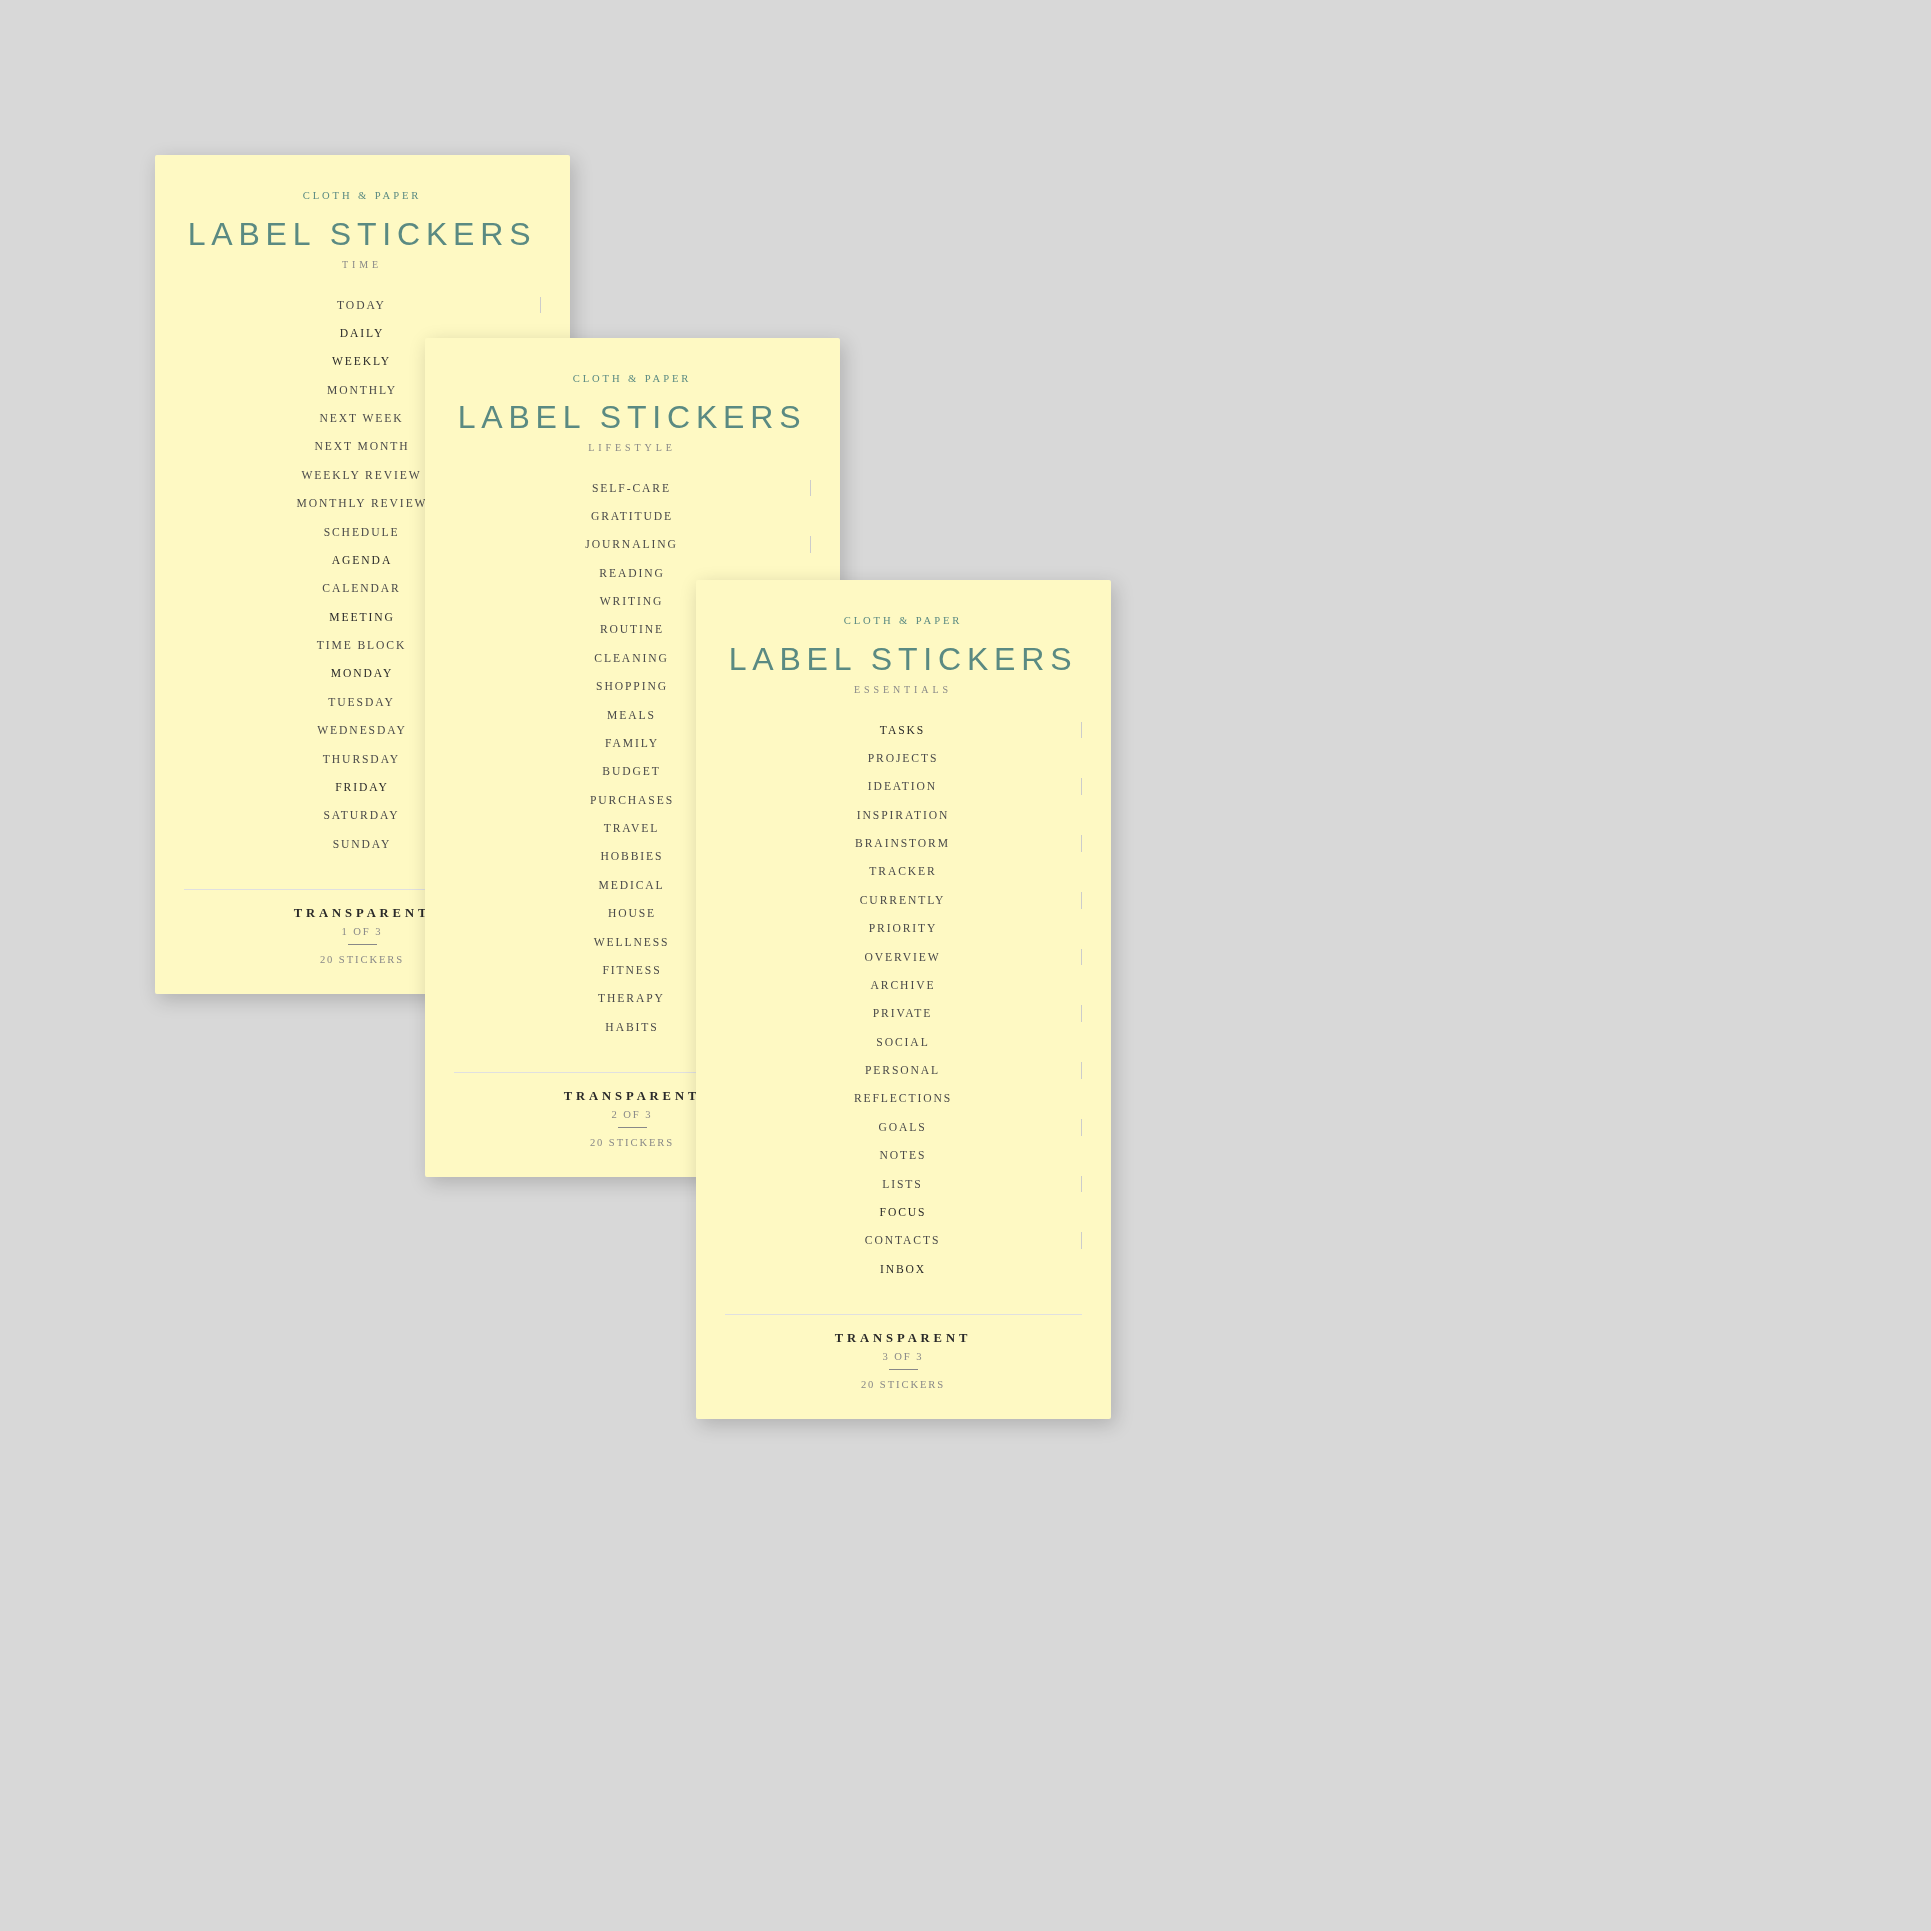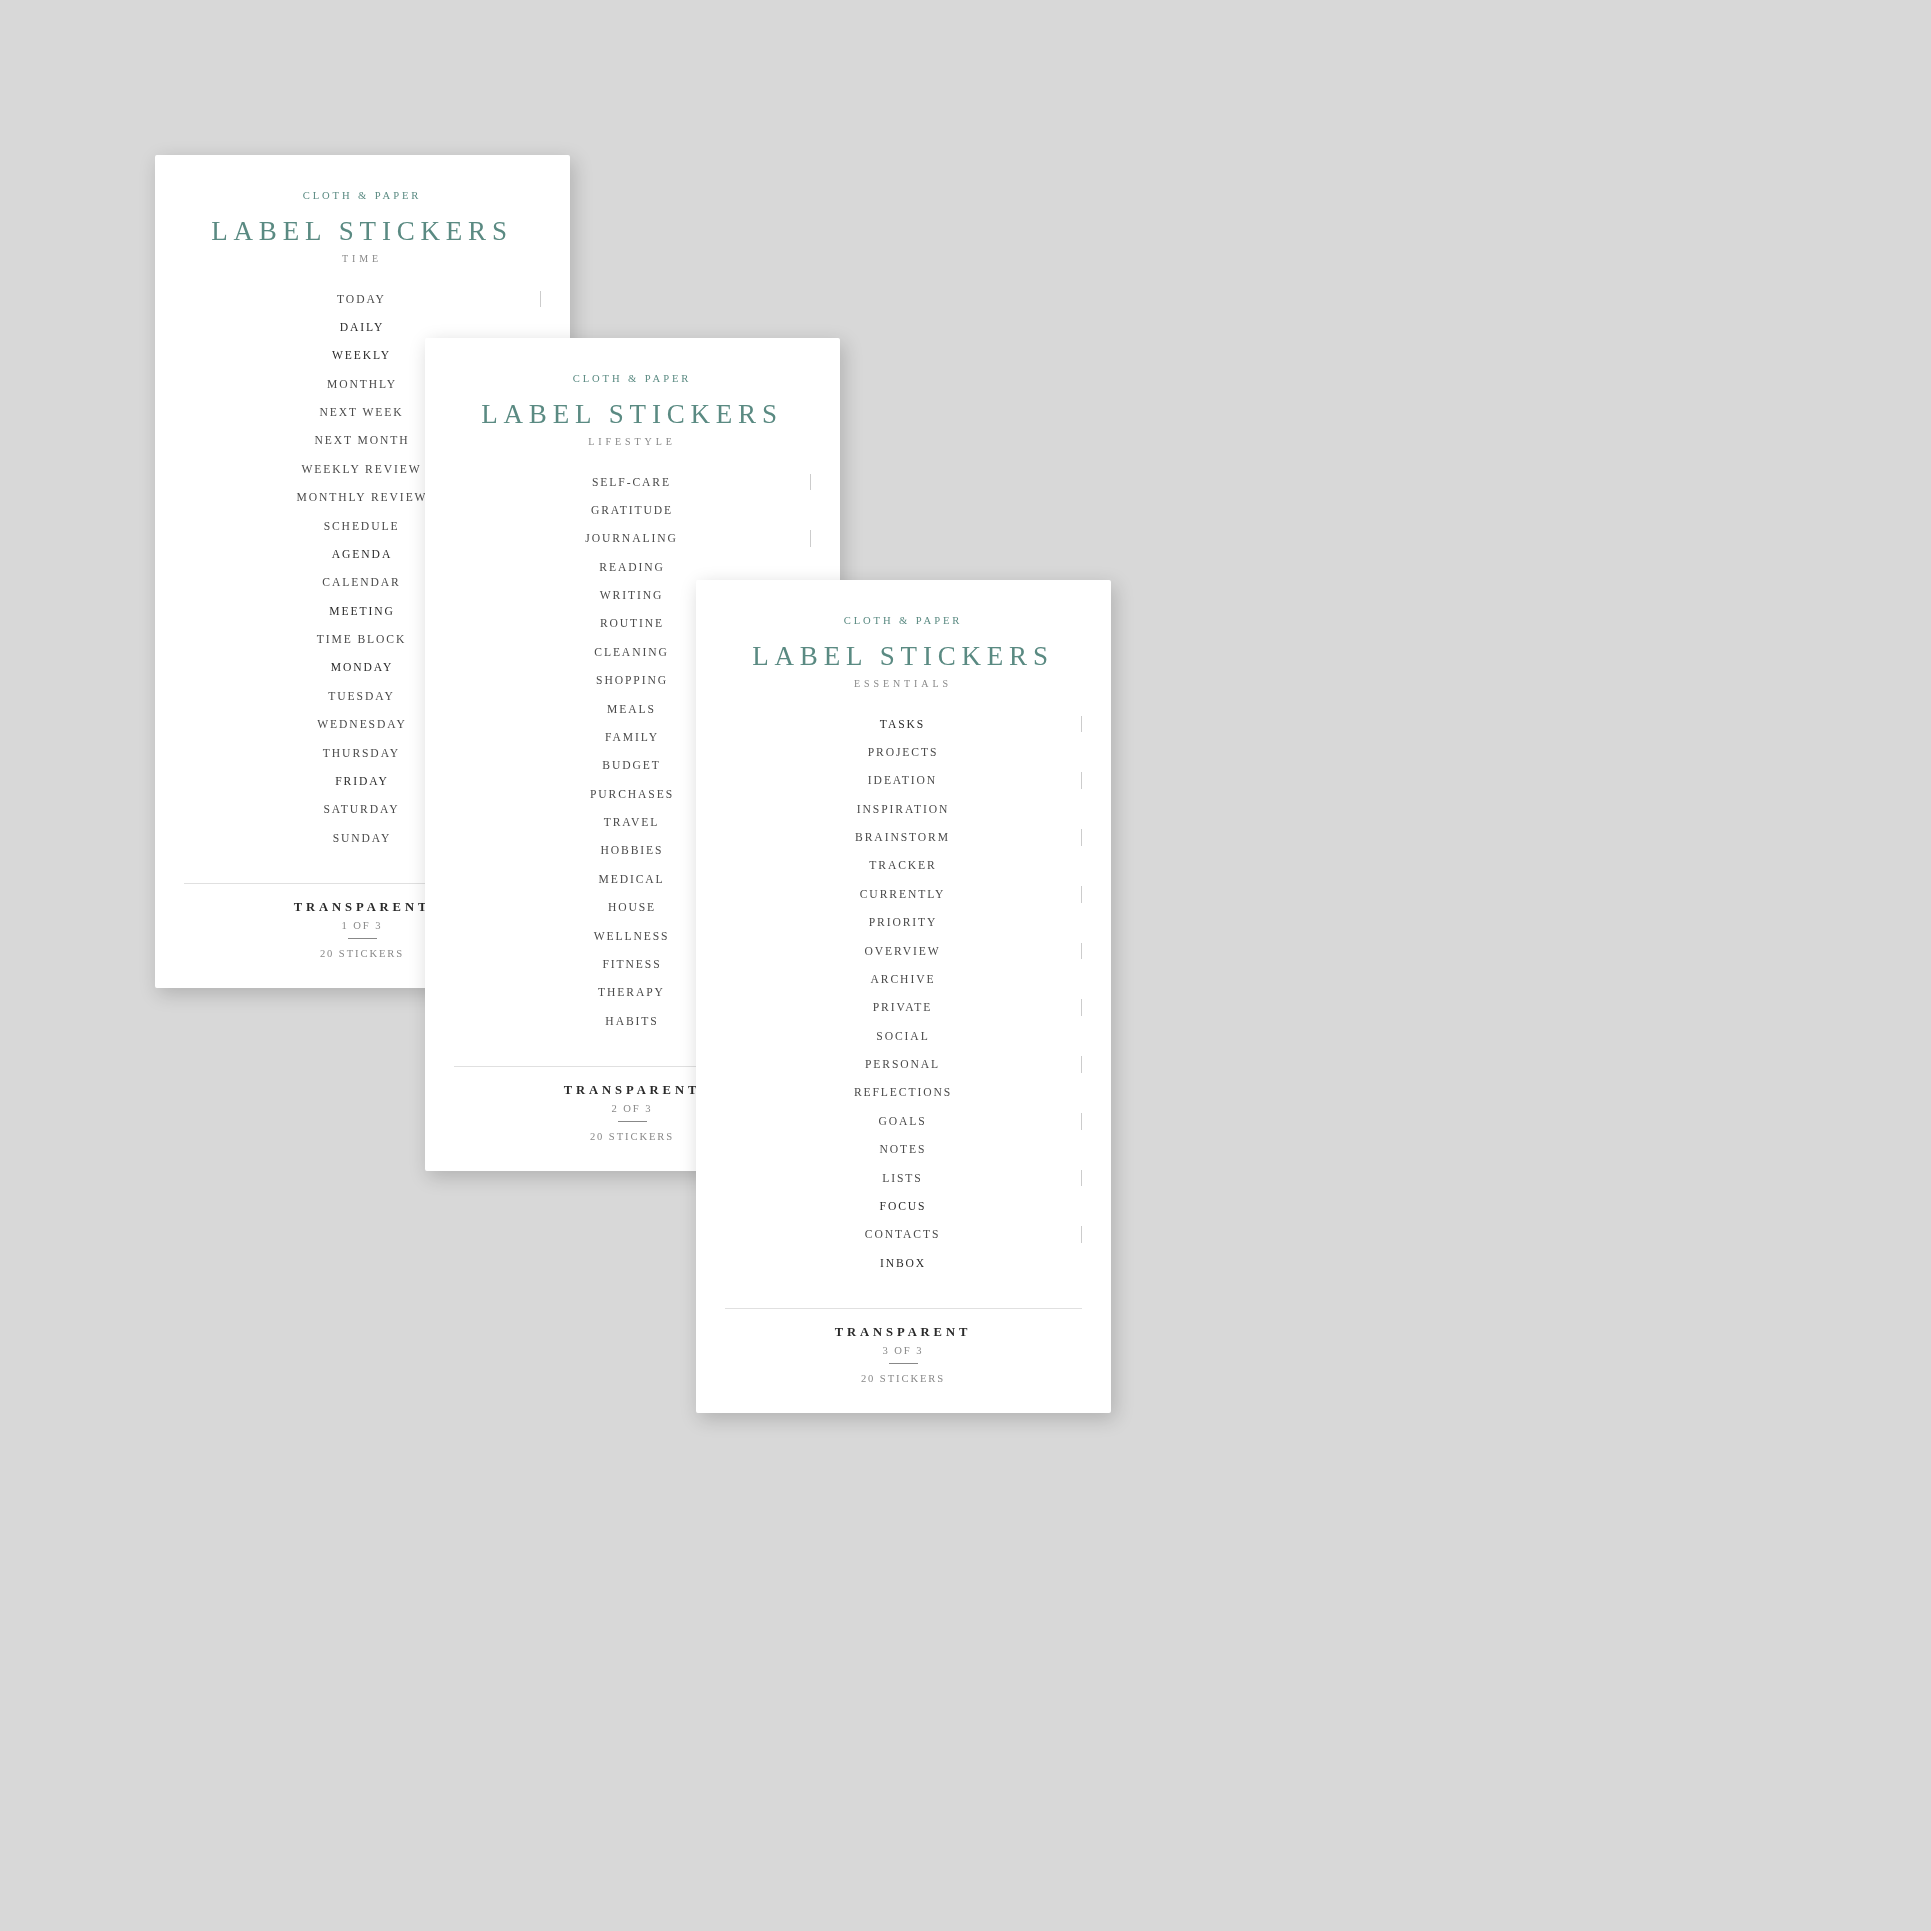--- a/index.html
+++ b/index.html
@@ -16,21 +16,21 @@
     }
 
     .scene {
       position: relative;
       width: 1738px;
       height: 1738px;
     }
 
     .card {
       position: absolute;
-      background: #ffffff;
+      background: #fef9c3;
       box-shadow: 3.9px 5.8px 19.3px rgba(0,0,0,0.18);
       border-radius: 1.9px;
       display: flex;
       flex-direction: column;
       align-items: center;
     }
 
     
     .card-1 {
       width: 415px;
@@ -59,22 +59,22 @@
       font-family: 'Georgia', serif;
       font-size: 10.6px;
       letter-spacing: 2.9px;
       color: #5a8a82;
       text-transform: uppercase;
       margin-bottom: 15.4px;
       text-align: center;
     }
 
     .card-title {
-      font-family: Liberation Serif, serif;
-      font-size: 27px;
+      font-family: Liberation Sans, sans-serif;
+      font-size: 32px;
       letter-spacing: 5.8px;
       color: #5a8a82;
       text-transform: uppercase;
       text-align: center;
       margin-bottom: 5.8px;
     }
 
     .card-subtitle {
       font-family: 'Georgia', serif;
       font-size: 10px;

